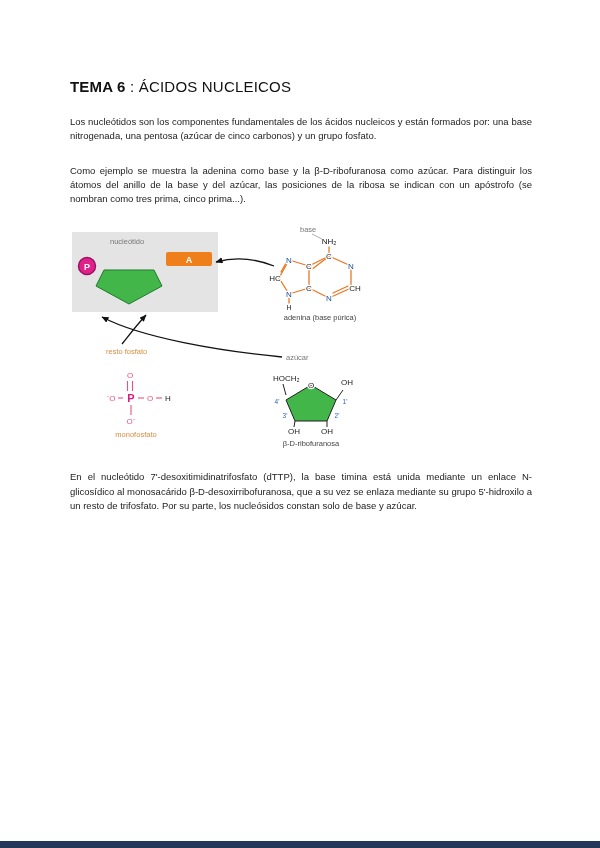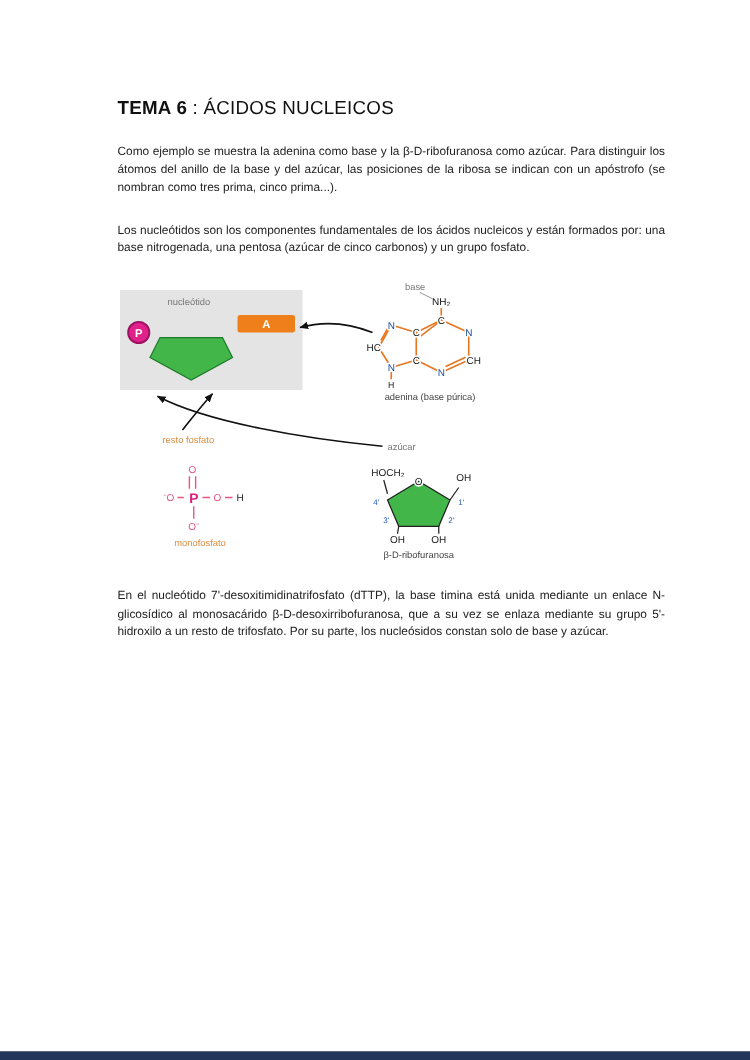--- a/index.html
+++ b/index.html
@@ -4,41 +4,41 @@
 <style>
   * { margin:0; padding:0; box-sizing:border-box; }
   html,body { width:600px; height:848px; }
   body {
     background:#ffffff;
     font-family:"Liberation Sans", sans-serif;
     color:#1a1a1a;
     position:relative;
     overflow:hidden;
   }
-  .page { padding:78px 68px 0 94px; }
+  .page { padding:78px 68px 0 70px; }
   h1 { font-size:15px; font-weight:400; color:#111; margin-bottom:20px; letter-spacing:.2px; }
   h1 .b { font-weight:700; }
   h2 { font-size:11px; font-weight:700; color:#F7A11A; margin-bottom:14px; }
   p  { font-size:9.5px; line-height:1.5; text-align:justify; color:#222; margin-bottom:20px; }
   .fig { display:block; margin:-2px 0 14px 0; }
   .fig text { font-family:"Liberation Sans", sans-serif; }
   .halo { paint-order:stroke; stroke:#ffffff; stroke-width:2.5px; stroke-linejoin:round; }
   .footer-bar { position:absolute; left:0; bottom:0; width:100%; height:7px; background:#24375A; }
 </style>
 </head>
 <body>
 
 <div class="page">
 
   <h1><span class="b">TEMA 6</span><span> : ÁCIDOS NUCLEICOS</span></h1>
 
 
+  <p>Los nucleótidos son los componentes fundamentales de los ácidos nucleicos y están formados por: una base nitrogenada, una pentosa (azúcar de cinco carbonos) y un grupo fosfato.</p>
+
   <p>Como ejemplo se muestra la adenina como base y la β-D-ribofuranosa como azúcar. Para distinguir los átomos del anillo de la base y del azúcar, las posiciones de la ribosa se indican con un apóstrofo (se nombran como tres prima, cinco prima...).</p>
-
-  <p>Los nucleótidos son los componentes fundamentales de los ácidos nucleicos y están formados por: una base nitrogenada, una pentosa (azúcar de cinco carbonos) y un grupo fosfato.</p>
 
   <svg class="fig" width="462" height="232" viewBox="0 0 462 232" xmlns="http://www.w3.org/2000/svg">
     <defs>
       <marker id="ah" viewBox="0 0 8 8" markerWidth="8" markerHeight="8" refX="6.5" refY="3" orient="auto" markerUnits="userSpaceOnUse">
         <path d="M0,0 L7,3 L0,6 Z" fill="#111"></path>
       </marker>
     </defs>
 
     <g>
       <rect x="2" y="8" width="146" height="80" fill="#e4e4e4"></rect>

